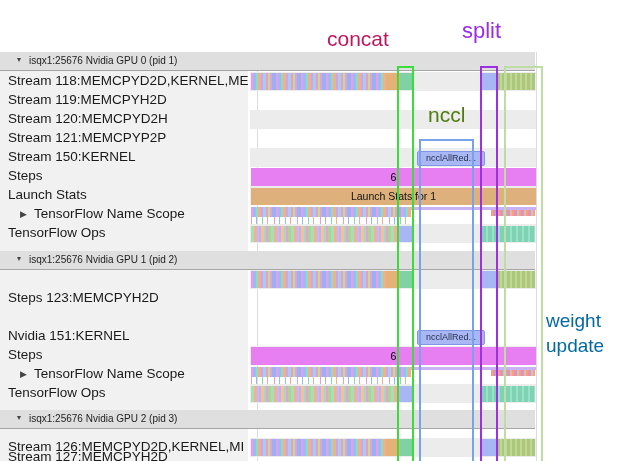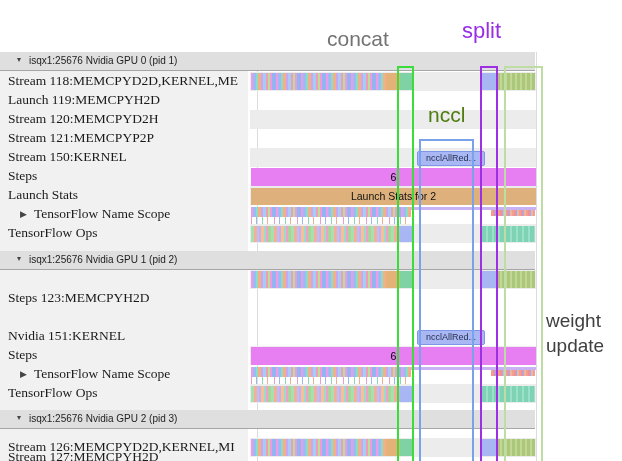--- a/index.html
+++ b/index.html
@@ -9,21 +9,21 @@
   }
   
   .label-panel{position:absolute;left:0;top:52px;width:248px;height:409px;background:#f1f1f1;}
   .gridline{position:absolute;top:52px;height:409px;width:1px;background:#dcdcdc;}
   
   .band{position:absolute;left:0;width:535px;height:18px;background:#dfdfdf;border-bottom:1px solid #a6a6a6;z-index:2;}
   .band .band-label{position:absolute;left:29px;top:3px;font-size:10px;color:#222;white-space:nowrap;text-align:right;}
   .band .tri{position:absolute;left:17px;top:3px;font-size:8px;color:#444;}
   
   .row{position:absolute;left:0;width:622px;height:19px;}
-  .row-label{position:absolute;left:8px;top:1px;font-size:13.5px;color:#1a1a1a;white-space:nowrap;max-width:240px;overflow:hidden;z-index:3;font-family:Liberation Serif, serif;}
+  .row-label{position:absolute;left:8px;top:1px;font-size:13.5px;color:#1a1a1a;white-space:nowrap;max-width:240px;overflow:hidden;z-index:3;}
   .row-label.indent{left:34px;}
   .tri-right{position:absolute;left:20px;top:4px;font-size:9px;color:#444;z-index:3;}
   .rowbg{position:absolute;left:250px;width:286px;top:0;height:19px;background:#ececec;}
   
   .seg{position:absolute;top:1px;height:17px;z-index:1;}
   .stripes{background:repeating-linear-gradient(90deg,
     #f09ae6 0 2px,#9cbbf4 2px 5px,#8ddcc4 5px 7px,#f3b084 7px 10px,
     #cba4f2 10px 12px,#a4ccf4 12px 15px,#f39cba 15px 17px,#b5e096 17px 19px,
     #ef9ae0 19px 21px,#92b4f0 21px 25px);}
   .ops-stripes{background:repeating-linear-gradient(90deg,
@@ -47,24 +47,24 @@
     border:1px solid #7e96e8;border-radius:2px;text-align:center;font-size:9px;color:#26304f;
     line-height:13px;z-index:1;white-space:nowrap;overflow:hidden;}
   
   .ann-box{position:absolute;z-index:5;background:transparent;}
   .box-green{left:397px;top:66px;width:13px;height:400px;border:2px solid #3bdd3b;}
   .box-blue{left:419px;top:139px;width:51px;height:330px;border:2px solid #7aa2e8;}
   .box-purple{left:480px;top:66px;width:14px;height:400px;border:2px solid #9c30e2;}
   .box-lgreen{left:504px;top:66px;width:35px;height:400px;border:2px solid #bedda4;}
   
   .ann-text{position:absolute;z-index:6;white-space:nowrap;}
-  .t-concat{left:327px;top:27px;font-size:21px;color:#737373;}
+  .t-concat{left:327px;top:27px;font-size:21px;color:#be185d;}
   .t-split{left:462px;top:18px;font-size:22px;color:#992ee6;}
   .t-nccl{left:428px;top:103px;font-size:21px;color:#4d7c0f;}
-  .t-weight{left:546px;top:308px;font-size:19px;color:#404040;line-height:25px;}
+  .t-weight{left:546px;top:308px;font-size:19px;color:#0369a1;line-height:25px;}
 </style>
 </head>
 <body>
 
 <div class="screen">
 
   <div class="label-panel"></div>
   <div class="gridline" style="left:257px"></div>
   <div class="gridline" style="left:536px"></div>
 
@@ -77,21 +77,21 @@
     <div class="rowbg"></div>
     <div class="row-label">Stream 118:MEMCPYD2D,KERNEL,ME</div>
     <div class="seg stripes" style="left:251px;width:135px"></div>
     <div class="seg solid-orange" style="left:386px;width:14px"></div>
     <div class="seg solid-teal" style="left:400px;width:13px"></div>
     <div class="seg solid-peri" style="left:482px;width:14px"></div>
     <div class="seg olive-stripes" style="left:497px;width:38px"></div>
   </div>
 
   <div class="row" style="top:91px">
-    <div class="row-label">Launch 119:MEMCPYH2D</div>
+    <div class="row-label">Stream 119:MEMCPYH2D</div>
   </div>
 
   <div class="row" style="top:110px">
     <div class="rowbg"></div>
     <div class="row-label">Stream 120:MEMCPYD2H</div>
   </div>
 
   <div class="row" style="top:129px">
     <div class="row-label">Stream 121:MEMCPYP2P</div>
   </div>
@@ -103,21 +103,21 @@
   </div>
 
   <div class="row" style="top:167px">
     <div class="row-label">Steps</div>
     <div class="steps-bar">6</div>
   </div>
 
   <div class="row" style="top:186px">
     <div class="rowbg"></div>
     <div class="row-label">Launch Stats</div>
-    <div class="launch-bar">Launch Stats for 2</div>
+    <div class="launch-bar">Launch Stats for 1</div>
   </div>
 
   <div class="row" style="top:205px">
     <span class="tri-right">▶</span>
     <div class="row-label indent">TensorFlow Name Scope</div>
     <div class="seg lavender-strip" style="left:251px;width:285px;top:2px;height:3px"></div>
     <div class="seg stripes" style="left:251px;width:160px;top:2px;height:10px"></div>
     <div class="seg ragged" style="left:251px;width:160px;top:12px;height:7px"></div>
     <div class="seg micro-stripes" style="left:491px;width:44px;top:5px;height:6px"></div>
   </div>

